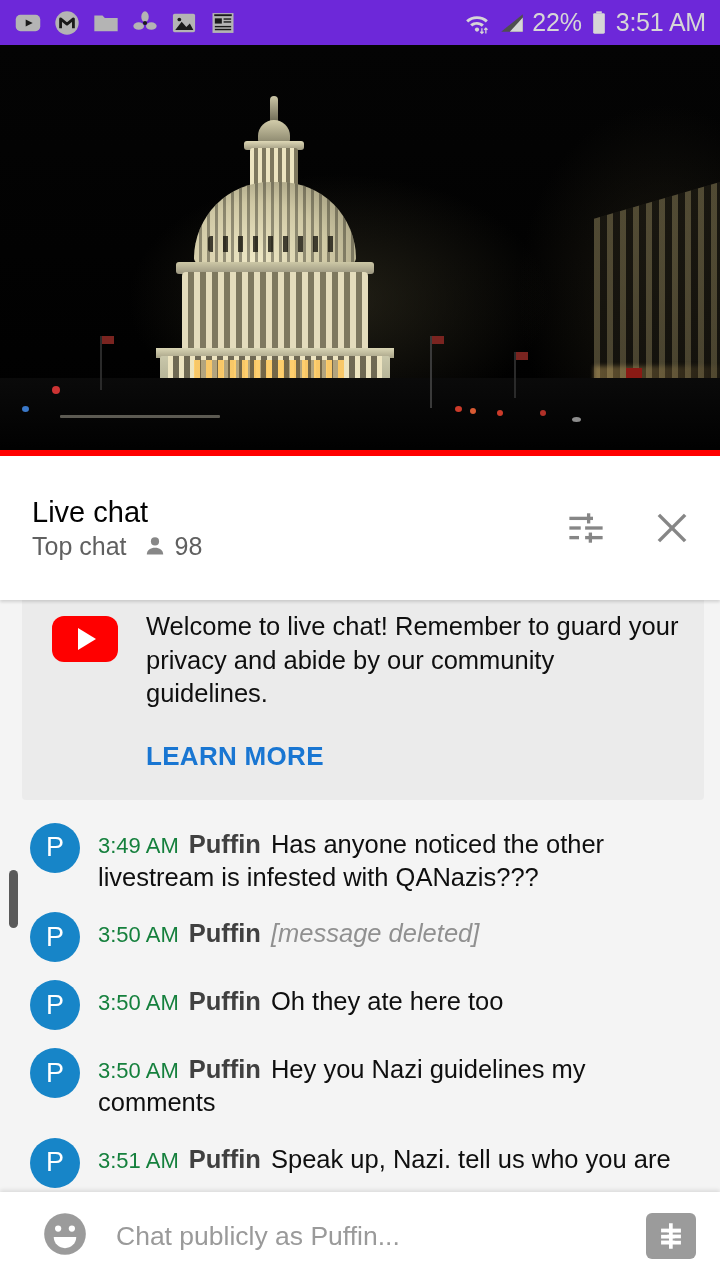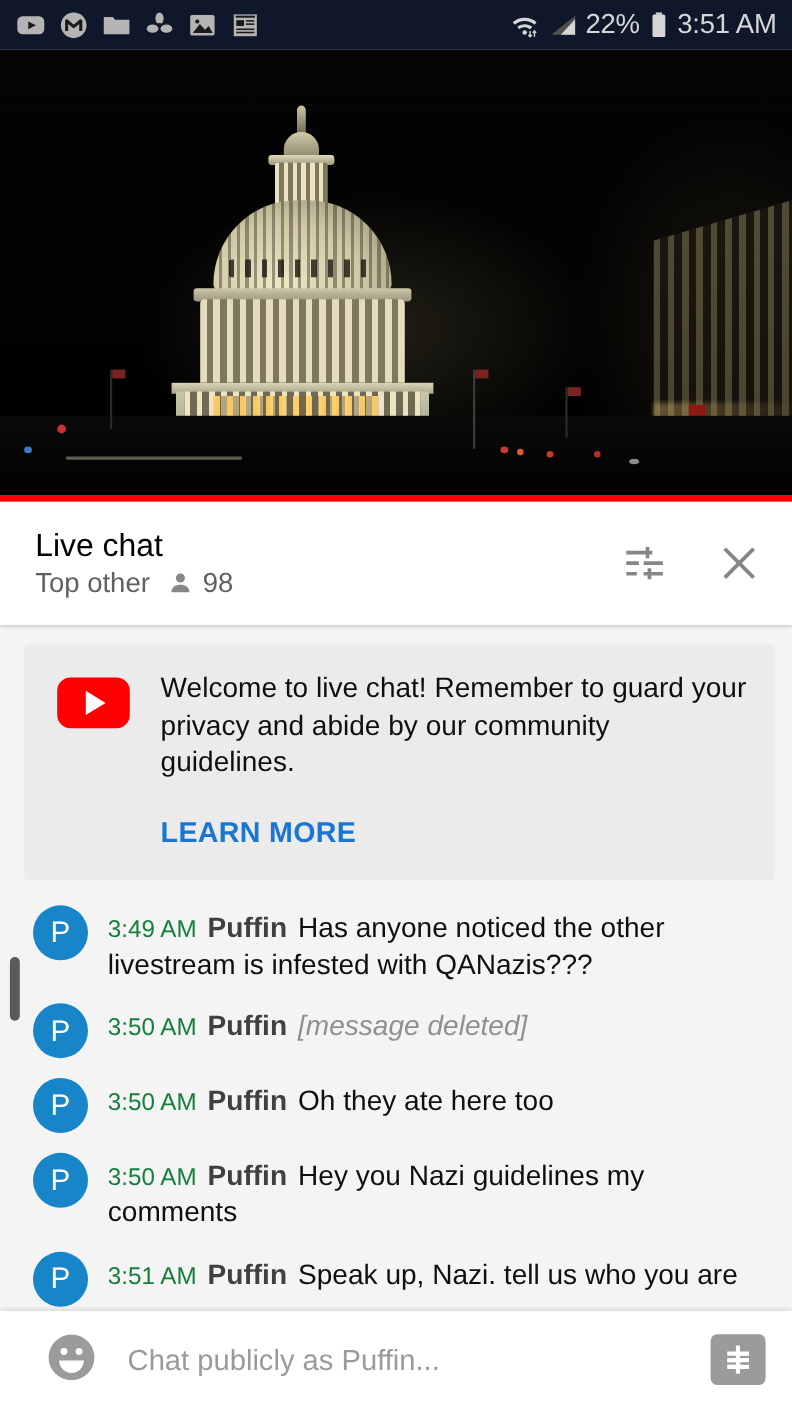--- a/index.html
+++ b/index.html
@@ -11,21 +11,21 @@
     background: #ffffff;
     font-family: "Liberation Sans", sans-serif;
   }
 
   
   .status-bar {
     position: absolute;
     top: 0; left: 0;
     width: 720px;
     height: 45px;
-    background: #0f172a;
+    background: #6d28d9;
     display: flex;
     align-items: center;
     padding: 0 14px;
   }
   .status-left {
     display: flex;
     align-items: center;
     gap: 11px;
   }
   .status-right {
@@ -241,21 +241,21 @@
     height: 6px;
     background: #ff0000;
     width: 100%;
   }
 
   
   .chat-header {
     position: absolute;
     top: 456px; left: 0;
     width: 720px;
-    height: 112px;
+    height: 144px;
     background: #ffffff;
     display: flex;
     align-items: center;
     padding: 0 26px 0 32px;
     box-shadow: 0 2px 3px rgba(0,0,0,0.14);
     z-index: 4;
   }
   .chat-header-text { display: flex; flex-direction: column; gap: 7px; }
   .chat-title {
     font-size: 29px;
@@ -528,21 +528,21 @@
 
   <div class="progress-bar">
     <div class="played" style="width: 100%; background: rgb(255, 0, 0);"></div>
   </div>
 </div>
 
 <div class="chat-header">
   <div class="chat-header-text">
     <div class="chat-title">Live chat</div>
     <div class="chat-sub">
-      <span class="chat-sub-mode">Top other</span>
+      <span class="chat-sub-mode">Top chat</span>
       <span class="viewers">
         <svg width="24" height="24" viewBox="0 0 24 24">
           <circle cx="12" cy="7.4" r="4.1" fill="#878787"></circle>
           <path d="M3.8 20.4c0-4.4 3.7-6.7 8.2-6.7s8.2 2.3 8.2 6.7z" fill="#878787"></path>
         </svg>
         <span class="viewers-count">98</span>
       </span>
     </div>
   </div>
   <div class="header-actions">

